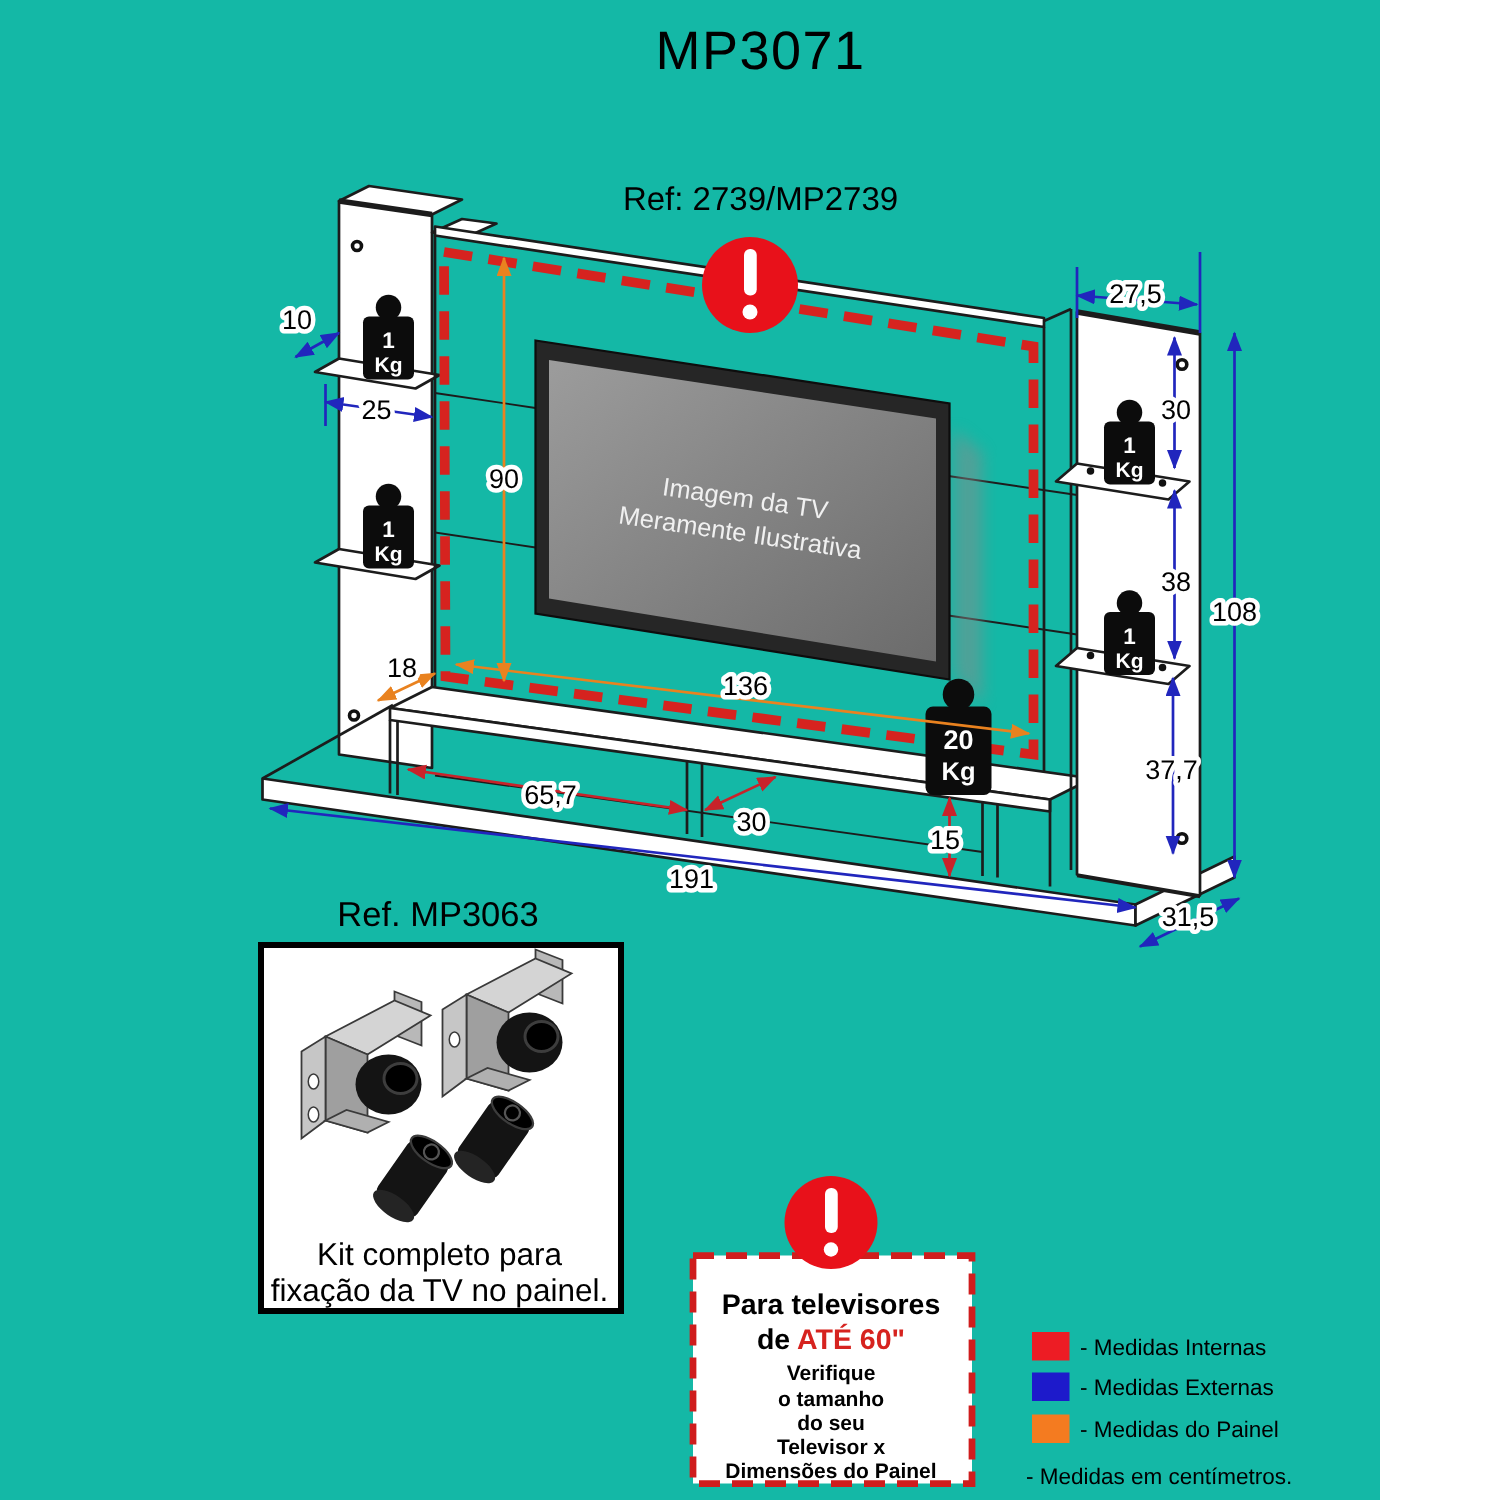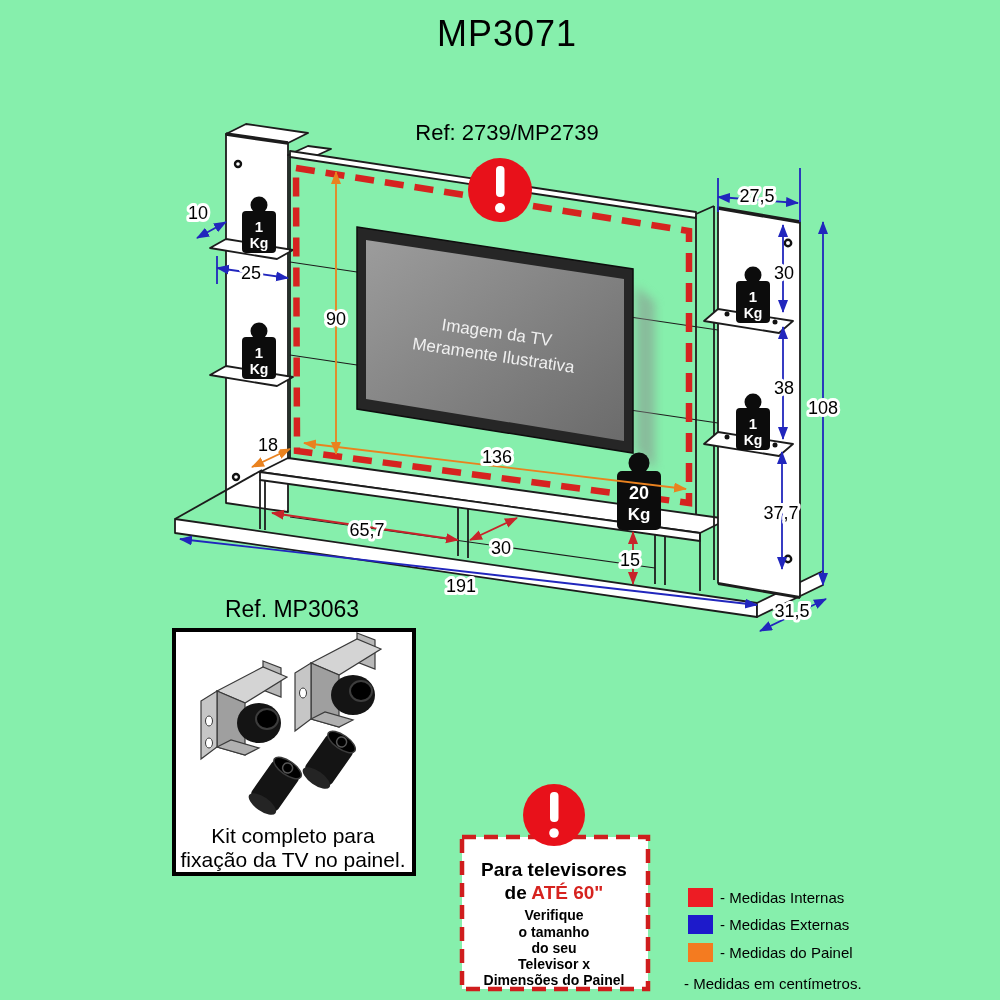--- a/index.html
+++ b/index.html
@@ -1,16 +1,16 @@
 <!DOCTYPE html>
 <html><head>
 <meta charset="utf-8">
 <style>
   html,body{margin:0;padding:0;background:#ffffff;}
-  #stage{position:relative;width:1000px;height:1000px;background:#86efac;overflow:hidden;}
+  #stage{position:relative;width:896px;height:1000px;background:#14b8a6;overflow:hidden;padding-left:24px;}
   svg{position:absolute;left:0;top:0;}
   text{font-family:"Liberation Sans","DejaVu Sans",sans-serif;fill:#000;}
   .title{font-size:36px;letter-spacing:1px;}
   .ref{font-size:22px;}
   .dim{font-size:18px;paint-order:stroke;stroke:#fff;stroke-width:6px;stroke-linejoin:round;}
   .mid{text-anchor:middle;}
   .wt{fill:#fff;font-weight:bold;text-anchor:middle;}
   .tvtxt{fill:#f0f0f0;font-size:17px;text-anchor:middle;}
   .kittitle{font-size:23px;text-anchor:middle;}
   .kitcap{font-size:21px;text-anchor:middle;}

